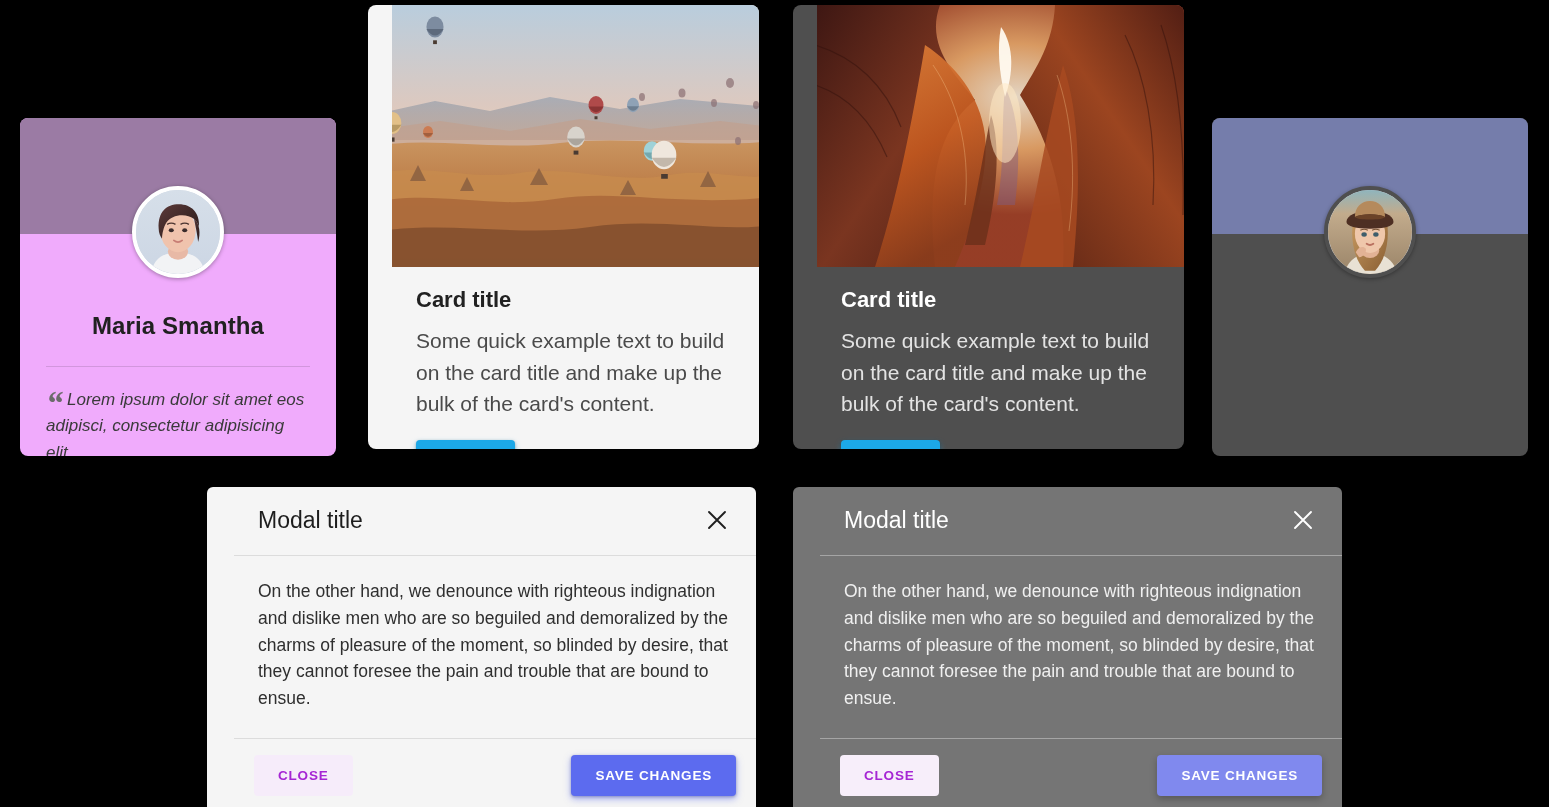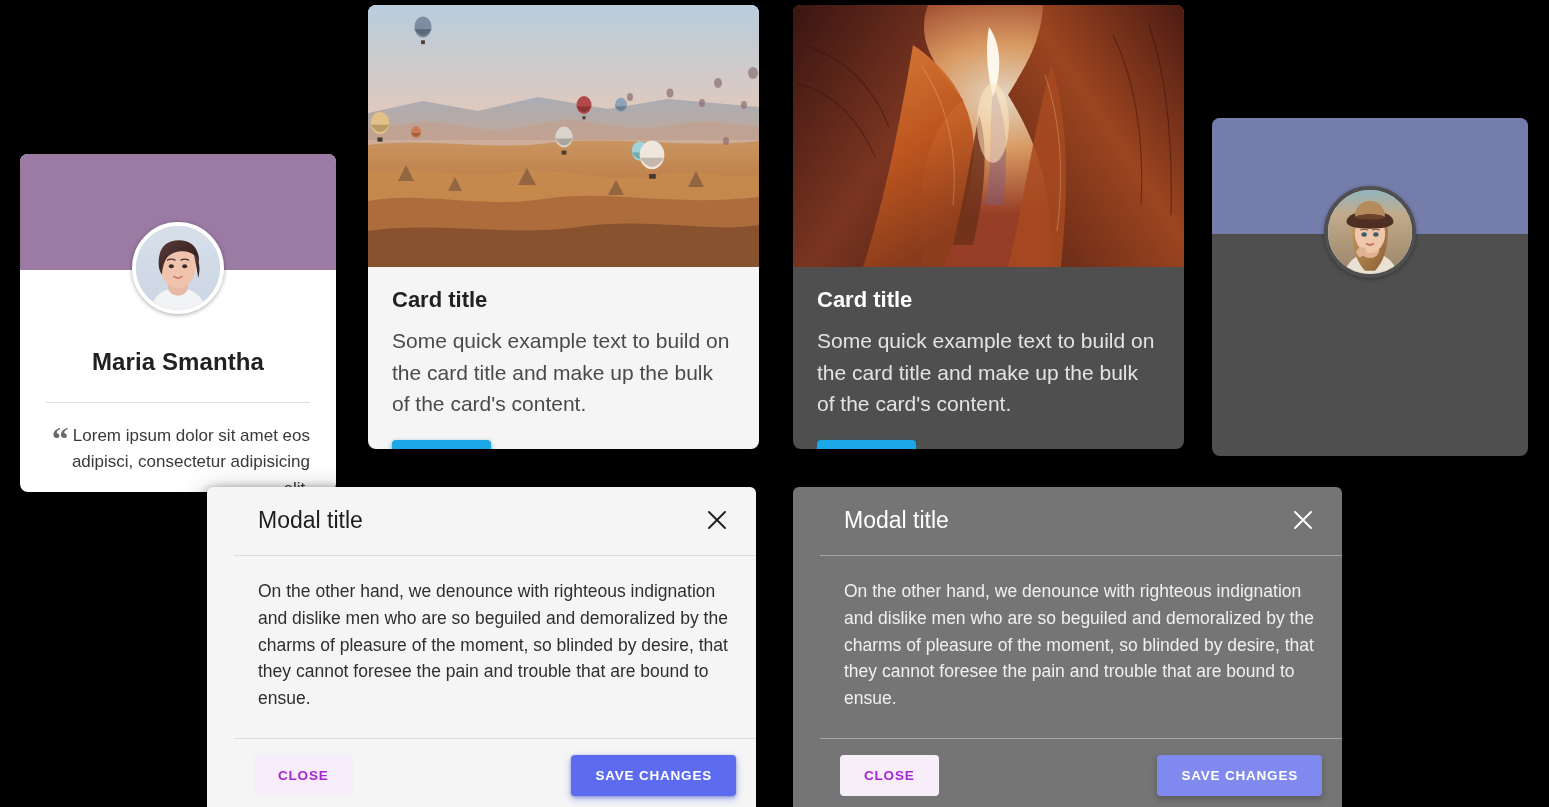--- a/index.html
+++ b/index.html
@@ -68,43 +68,44 @@
     margin: 26px 0 0;
     border: 0;
     border-top: 1px solid rgba(0,0,0,0.12);
   }
   .profile-card.dark .profile-rule { border-top-color: rgba(255,255,255,0.45); }
 
   .profile-quote {
     margin-top: 20px;
     font-size: 17px;
     line-height: 1.55;
-    text-align: right;
+    text-align: left;
+    font-style: italic;
   }
   .quote-mark {
     font-family: "Liberation Serif", serif;
     font-size: 34px;
     font-weight: bold;
     line-height: 0;
     position: relative;
     top: 9px;
     margin-right: 6px;
     letter-spacing: -2px;
   }
 
-  .profile-card.light { background: #ffffff; color: #3a3a3a; margin-top: 36px; }
+  .profile-card.light { background: #f0abfc; color: #3a3a3a; }
   .profile-card.light .profile-name { color: #212121; }
   .profile-card.light .quote-mark { color: #6b6b6b; }
 
   .profile-card.dark { background: #4f4f4f; color: #e8e8e8; }
   .profile-card.dark .profile-name { color: #ffffff; }
   .profile-card.dark .quote-mark { color: #cfcfcf; }
 
   
-  .media-card { width: 391px; height: 444px; }
+  .media-card { width: 391px; height: 444px; padding-left: 24px; }
 
   .media-photo { width: 100%; height: 262px; display: block; }
 
   .media-body { padding: 20px 24px 0; }
 
   .media-title {
     font-size: 22px;
     font-weight: bold;
     margin-bottom: 12px;
   }

